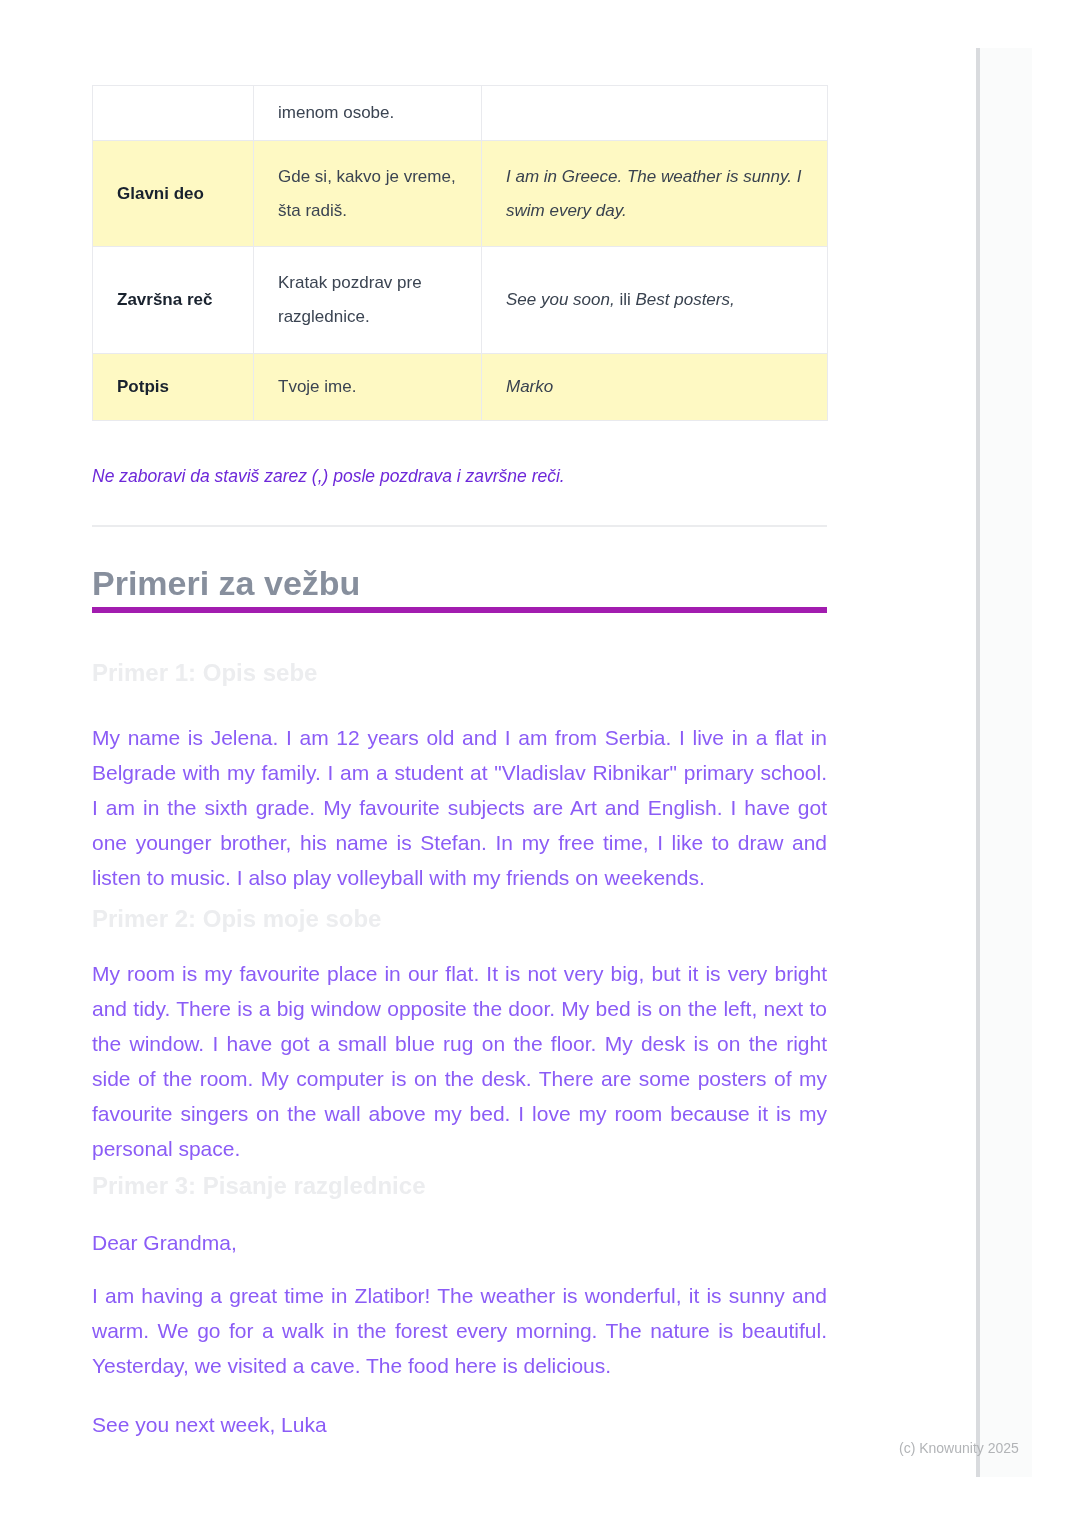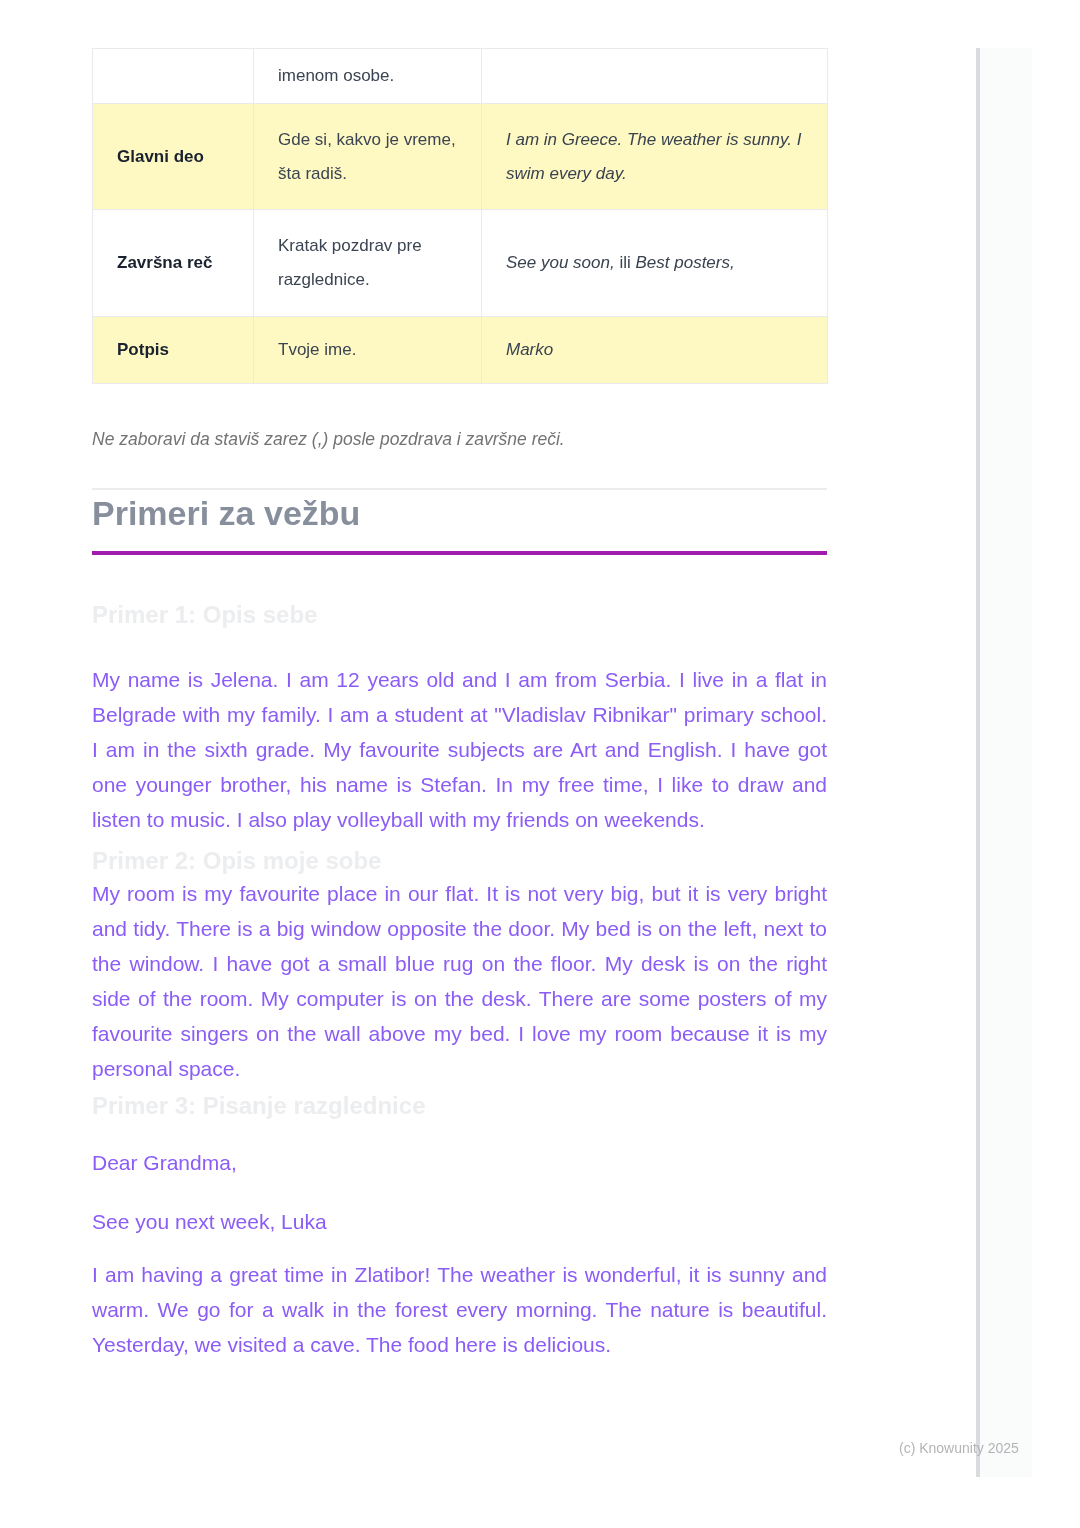--- a/index.html
+++ b/index.html
@@ -18,20 +18,21 @@
   .content { width: 735px; }
 
   
   table.letter-table {
     width: 735px;
     border-collapse: collapse;
     table-layout: fixed;
     font-size: 17px;
     line-height: 34px;
     color: #3b4452;
+    margin-top: 37px;
   }
   table.letter-table td {
     border: 1px solid #e9eaee;
     padding: 10px 24px;
     vertical-align: middle;
     background: #ffffff;
   }
   table.letter-table tr.alt td { background: #fef9c3; }
   tr.row-a td { height: 54px; }
   tr.row-b td { height: 106px; }
@@ -40,37 +41,38 @@
   td.cell-label { font-weight: 700; color: #19222e; }
   td.cell-example { font-style: italic; color: #39424f; }
   td.cell-example .plain { font-style: normal; }
 
   
   .note {
     margin-top: 44px;
     font-size: 17.5px;
     line-height: 22px;
     font-style: italic;
-    color: #737373;
+    color: #6d28d9;
   }
   hr.divider {
     margin-top: 38px;
     border: none;
     border-top: 2px solid #ebecee;
     width: 735px;
   }
 
   
   h2.section-title {
+    margin-top: 33px;
     font-size: 34px;
     line-height: 46px;
     font-weight: 700;
     color: #878f9d;
-    padding-bottom: 15px;
-    border-bottom: 4px solid #a21caf;
+    padding-bottom: 1px;
+    border-bottom: 6px solid #a21caf;
     width: 735px;
   }
   h3.faded {
     font-size: 24px;
     line-height: 31px;
     font-weight: 700;
     color: #ecedef;
   }
   .h3-1 { margin-top: 44px; }
   .h3-2 { margin-top: 8px; }
@@ -79,21 +81,21 @@
   
   p.body {
     font-size: 21px;
     line-height: 35px;
     color: #8b5cf6;
     text-align: justify;
     width: 735px;
   }
   p.single { text-align: left; }
   .p1 { margin-top: 32px; }
-  .p2 { }
+  .p2 { margin-top: 22px; }
   .salutation { margin-top: 24px; }
   .p3 { margin-top: 18px; }
   .closing { margin-top: 24px; }
 
   
   .edge-strip {
     position: absolute;
     left: 976px; top: 48px;
     width: 56px; height: 1429px;
     background: #fafbfb;
@@ -155,20 +157,20 @@
     <h2 class="section-title">Primeri za vežbu</h2>
 
     <h3 class="faded h3-1">Primer 1: Opis sebe</h3>
     <p class="body p1">My name is Jelena. I am 12 years old and I am from Serbia. I live in a flat in Belgrade with my family. I am a student at "Vladislav Ribnikar" primary school. I am in the sixth grade. My favourite subjects are Art and English. I have got one younger brother, his name is Stefan. In my free time, I like to draw and listen to music. I also play volleyball with my friends on weekends.</p>
 
     <h3 class="faded h3-2">Primer 2: Opis moje sobe</h3>
     <p class="body p2">My room is my favourite place in our flat. It is not very big, but it is very bright and tidy. There is a big window opposite the door. My bed is on the left, next to the window. I have got a small blue rug on the floor. My desk is on the right side of the room. My computer is on the desk. There are some posters of my favourite singers on the wall above my bed. I love my room because it is my personal space.</p>
 
     <h3 class="faded h3-3">Primer 3: Pisanje razglednice</h3>
     <p class="body single salutation">Dear Grandma,</p>
+    <p class="body p3">I am having a great time in Zlatibor! The weather is wonderful, it is sunny and warm. We go for a walk in the forest every morning. The nature is beautiful. Yesterday, we visited a cave. The food here is delicious.</p>
     <p class="body single closing">See you next week, Luka</p>
-    <p class="body p3">I am having a great time in Zlatibor! The weather is wonderful, it is sunny and warm. We go for a walk in the forest every morning. The nature is beautiful. Yesterday, we visited a cave. The food here is delicious.</p>
 
   </div>
 </div>
 
 <div class="edge-strip"></div>
 <div class="watermark">(c) Knowunity 2025</div>
 
 </body></html>

